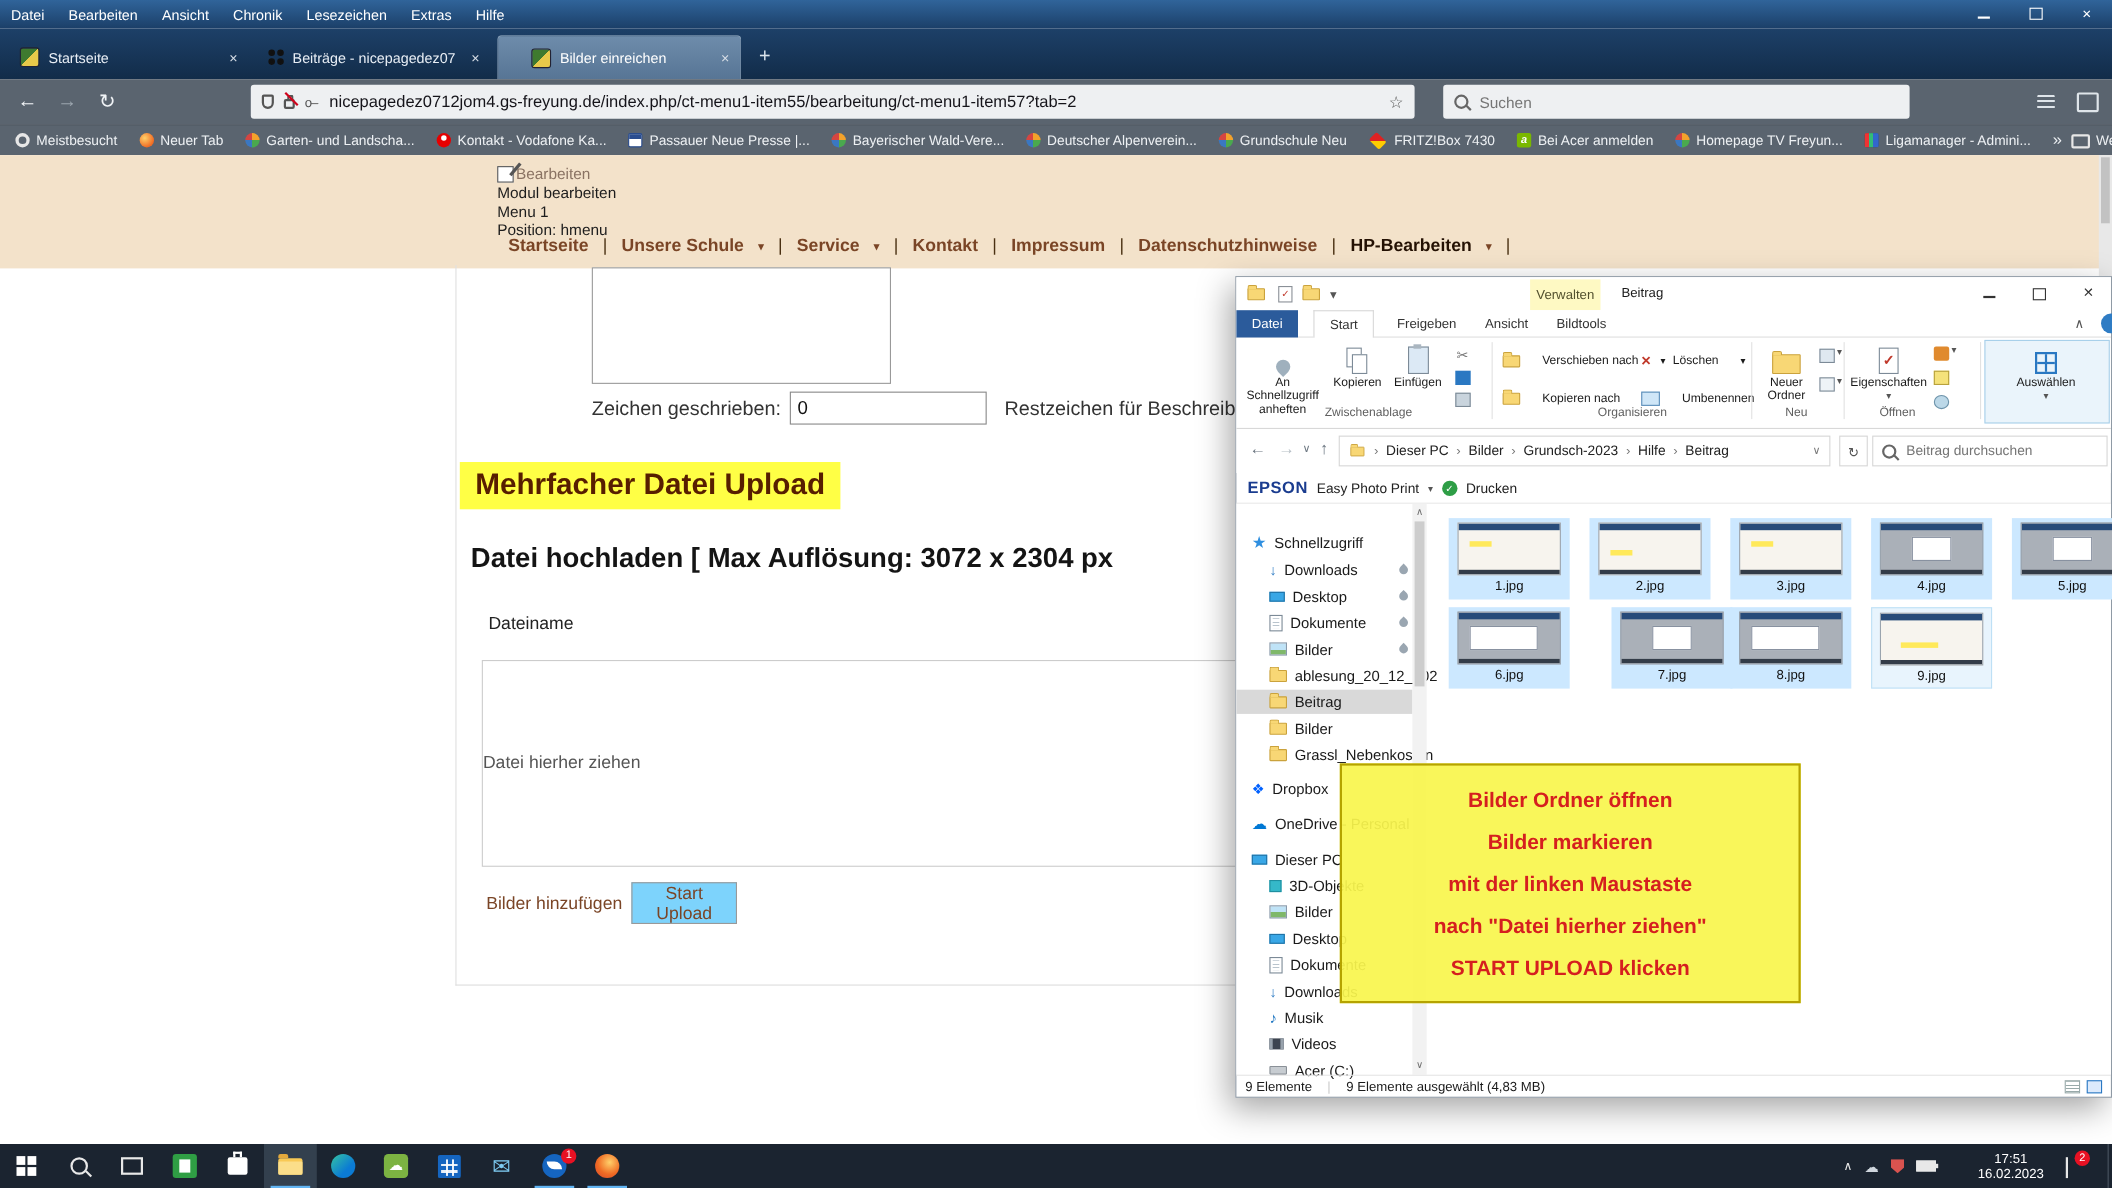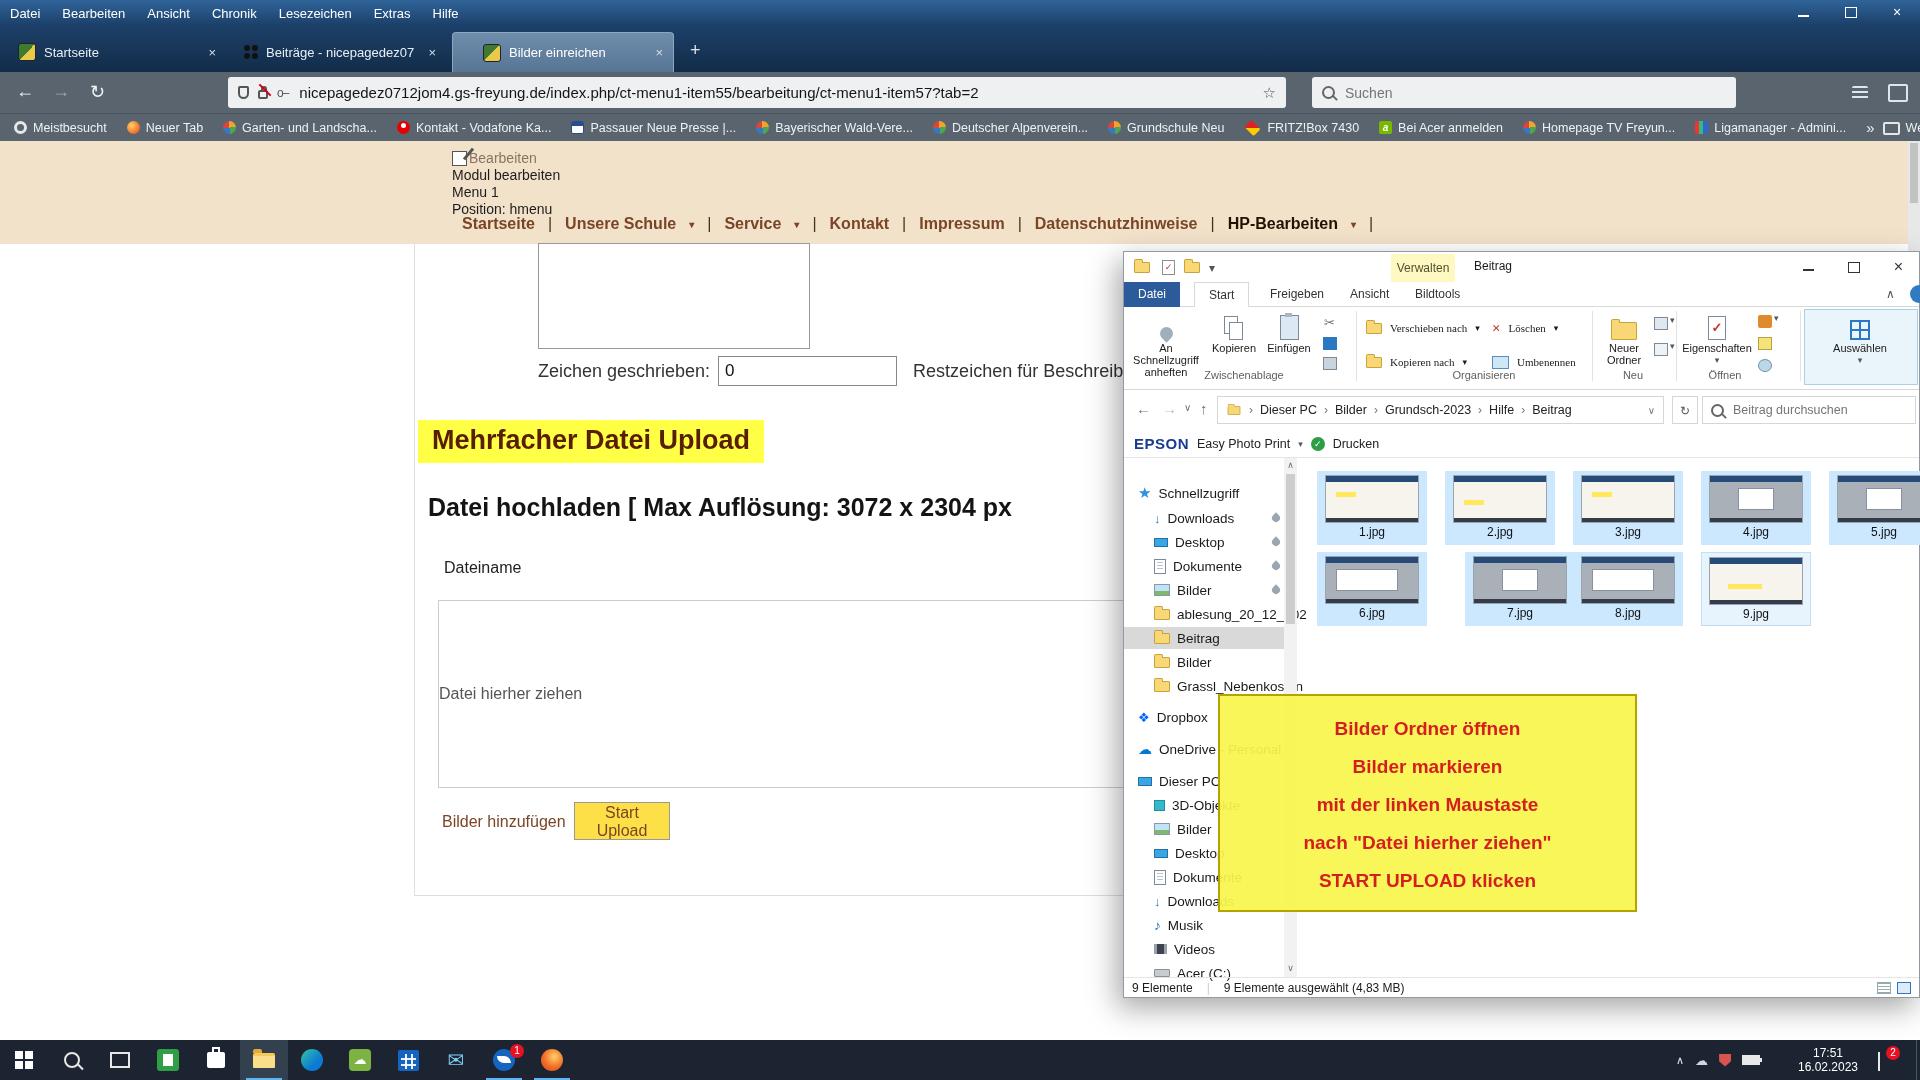--- a/index.html
+++ b/index.html
@@ -81,21 +81,21 @@
   .pg-row{position:absolute;left:538px;top:215px;display:flex;align-items:center;gap:8px;font-size:18px;color:#333;}
   .pg-input{height:28px;border:1px solid #888;font-size:17px;padding:0 6px;color:#111;
     font-family:"Liberation Sans",sans-serif;}
   .yellow-h{position:absolute;left:418px;top:279px;background:#ffff45;color:#571e00;
     font-size:27px;font-weight:bold;padding:5px 14px 7px;}
   .sub-h{position:absolute;left:428px;top:352px;font-size:25px;font-weight:bold;color:#141414;white-space:nowrap;}
   .dateiname{position:absolute;left:444px;top:418px;font-size:16px;color:#222;}
   .dropzone{position:absolute;left:438px;top:459px;width:1010px;height:186px;border:1px solid #ccc;background:#fff;}
   .dropzone span{position:absolute;left:0;right:0;top:84px;text-align:left;font-size:16px;color:#555;}
   .addimg{position:absolute;left:442px;top:672px;font-size:16px;color:#7a4526;}
-  .startupload{position:absolute;left:574px;top:661px;width:96px;height:38px;background:#fde047;
+  .startupload{position:absolute;left:574px;top:661px;width:96px;height:38px;background:#7dd3fc;
     border:1px solid #999;font-size:16px;color:#7a4526;font-family:"Liberation Sans",sans-serif;}
   .pg-hr{position:absolute;left:414px;top:754px;width:714px;height:1px;background:#ddd;}
   .pg-scroll{position:absolute;left:1908px;top:0;width:12px;height:110px;background:#e8e8e8;}
   .pg-scroll i{display:block;margin:2px 2px;width:8px;height:60px;background:#c2c2c2;}
 
   
   .explorer{left:1123px;top:251px;width:797px;height:747px;background:#fff;border:1px solid #8f9aa5;
     box-sizing:border-box;box-shadow:-6px 10px 28px rgba(0,0,0,.35);font-size:12px;color:#1a1a1a;}
   .ex-title{position:absolute;left:0;top:0;width:100%;height:30px;background:#fff;}
   .fol{display:inline-block;width:16px;height:11px;background:#f8d775;border:1px solid #caa23c;
@@ -110,21 +110,21 @@
   .ex-ctrl{position:absolute;top:0;width:45px;height:30px;text-align:center;line-height:30px;color:#333;}
   .ex-tabs{position:absolute;left:0;top:30px;width:100%;height:25px;background:#fff;border-bottom:1px solid #d8d8d8;box-sizing:border-box;}
   .ex-tab{position:absolute;top:0;height:25px;line-height:25px;padding:0 14px;font-size:12px;color:#333;}
   .ex-tab.file{background:#2b5b9b;color:#fff;}
   .ex-tab.sel{background:#fff;border:1px solid #d8d8d8;border-bottom:1px solid #fff;}
   .ribbon{position:absolute;left:0;top:55px;width:100%;height:83px;background:#fff;border-bottom:1px solid #d8d8d8;box-sizing:border-box;}
   .rbsep{position:absolute;top:4px;height:70px;width:1px;background:#e2e2e2;}
   .rbcap{position:absolute;top:62px;font-size:11px;color:#5f5f5f;text-align:center;}
   .rbbig{position:absolute;top:3px;width:64px;text-align:center;font-size:11px;color:#1a1a1a;line-height:12px;}
   .rbbig .ic{height:30px;display:flex;align-items:flex-end;justify-content:center;margin-bottom:2px;}
-  .rbrow{position:absolute;height:22px;display:flex;align-items:center;gap:8px;font-size:11px;color:#1a1a1a;white-space:nowrap;font-family:Liberation Serif, serif;}
+  .rbrow{position:absolute;height:22px;display:flex;align-items:center;gap:20px;font-size:11px;color:#1a1a1a;white-space:nowrap;}
   .pinico{display:inline-block;width:13px;height:13px;background:#9fb0bd;border-radius:50% 50% 50% 0;transform:rotate(-45deg);}
   .cpy{position:relative;width:20px;height:24px;display:inline-block;}
   .cpy::before,.cpy::after{content:"";position:absolute;width:12px;height:16px;background:#fff;border:1px solid #7c8a97;}
   .cpy::before{left:0;top:0;} .cpy::after{left:5px;top:6px;}
   .clipb{display:inline-block;width:17px;height:23px;background:#dce9f5;border:1px solid #7c8a97;position:relative;}
   .clipb::before{content:"";position:absolute;top:-3px;left:4px;width:7px;height:4px;background:#aab6c0;}
   .smico{width:14px;height:13px;display:inline-block;box-sizing:border-box;}
   .redx{color:#c0392b;font-weight:bold;font-size:15px;}
   .renico{display:inline-block;width:15px;height:11px;background:#cfe6f7;border:1px solid #5b8db8;}
   .docchk2{display:inline-block;width:16px;height:22px;background:#fff;border:1px solid #7c8a97;

